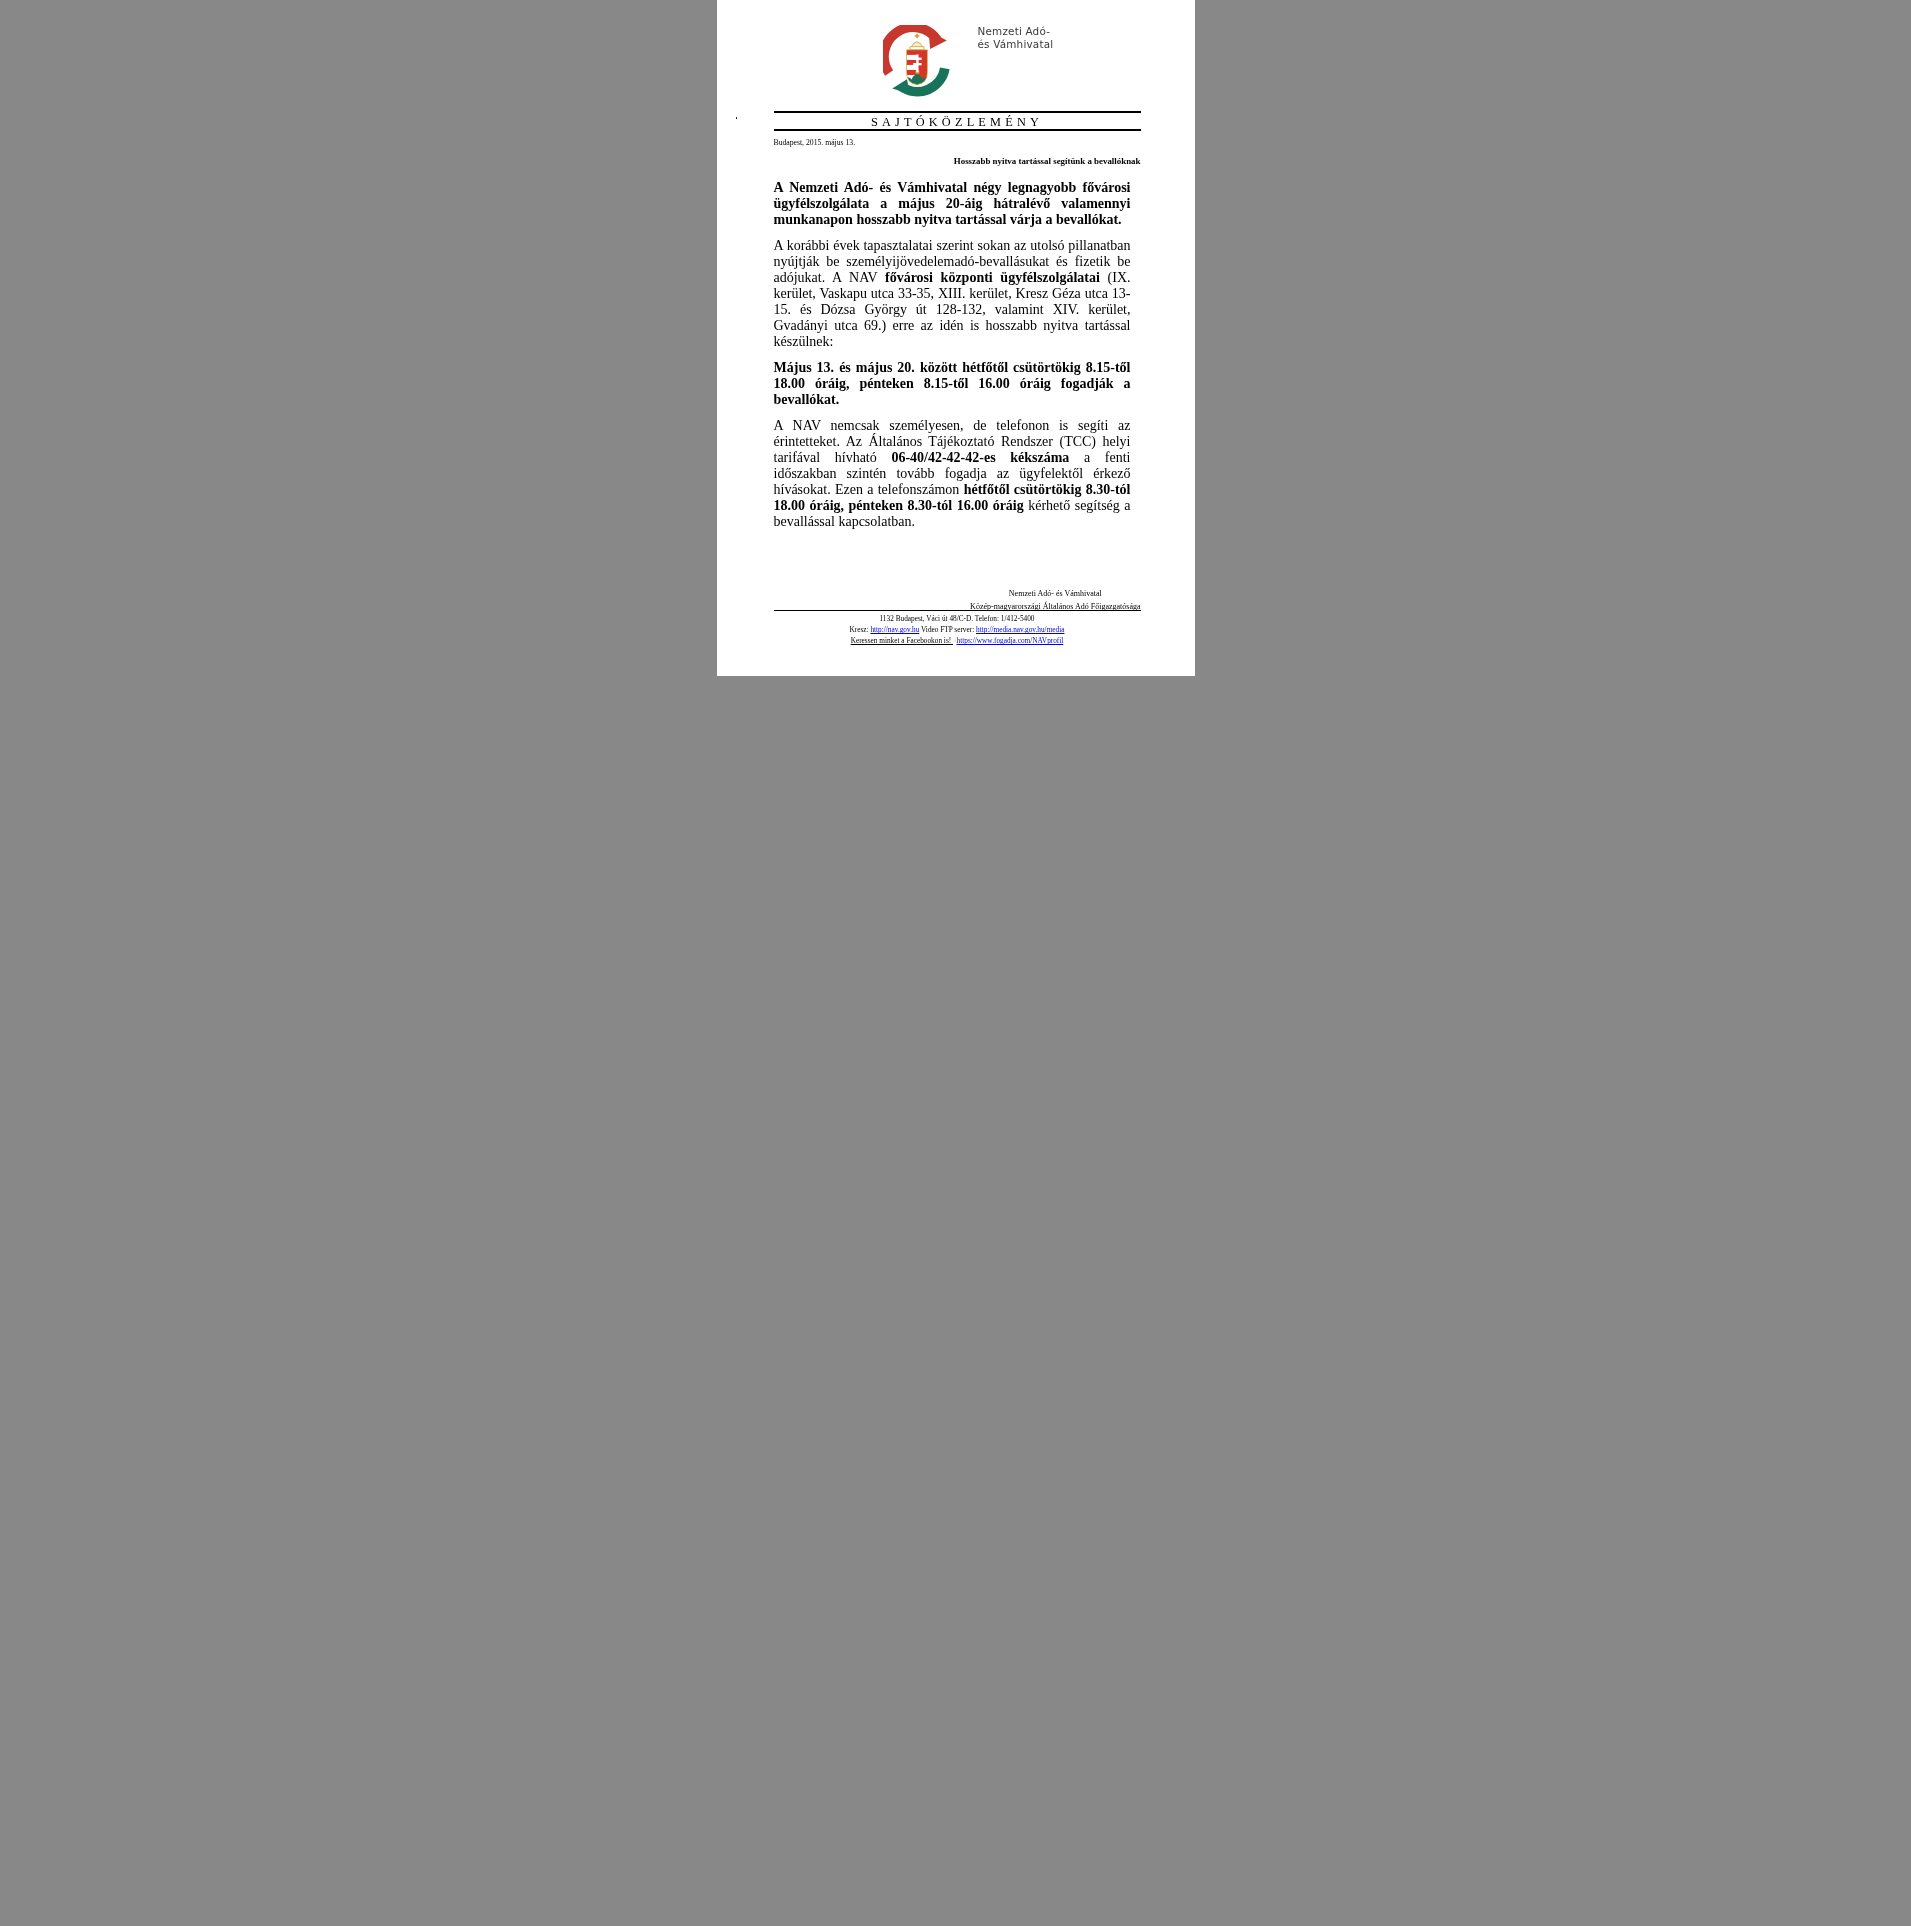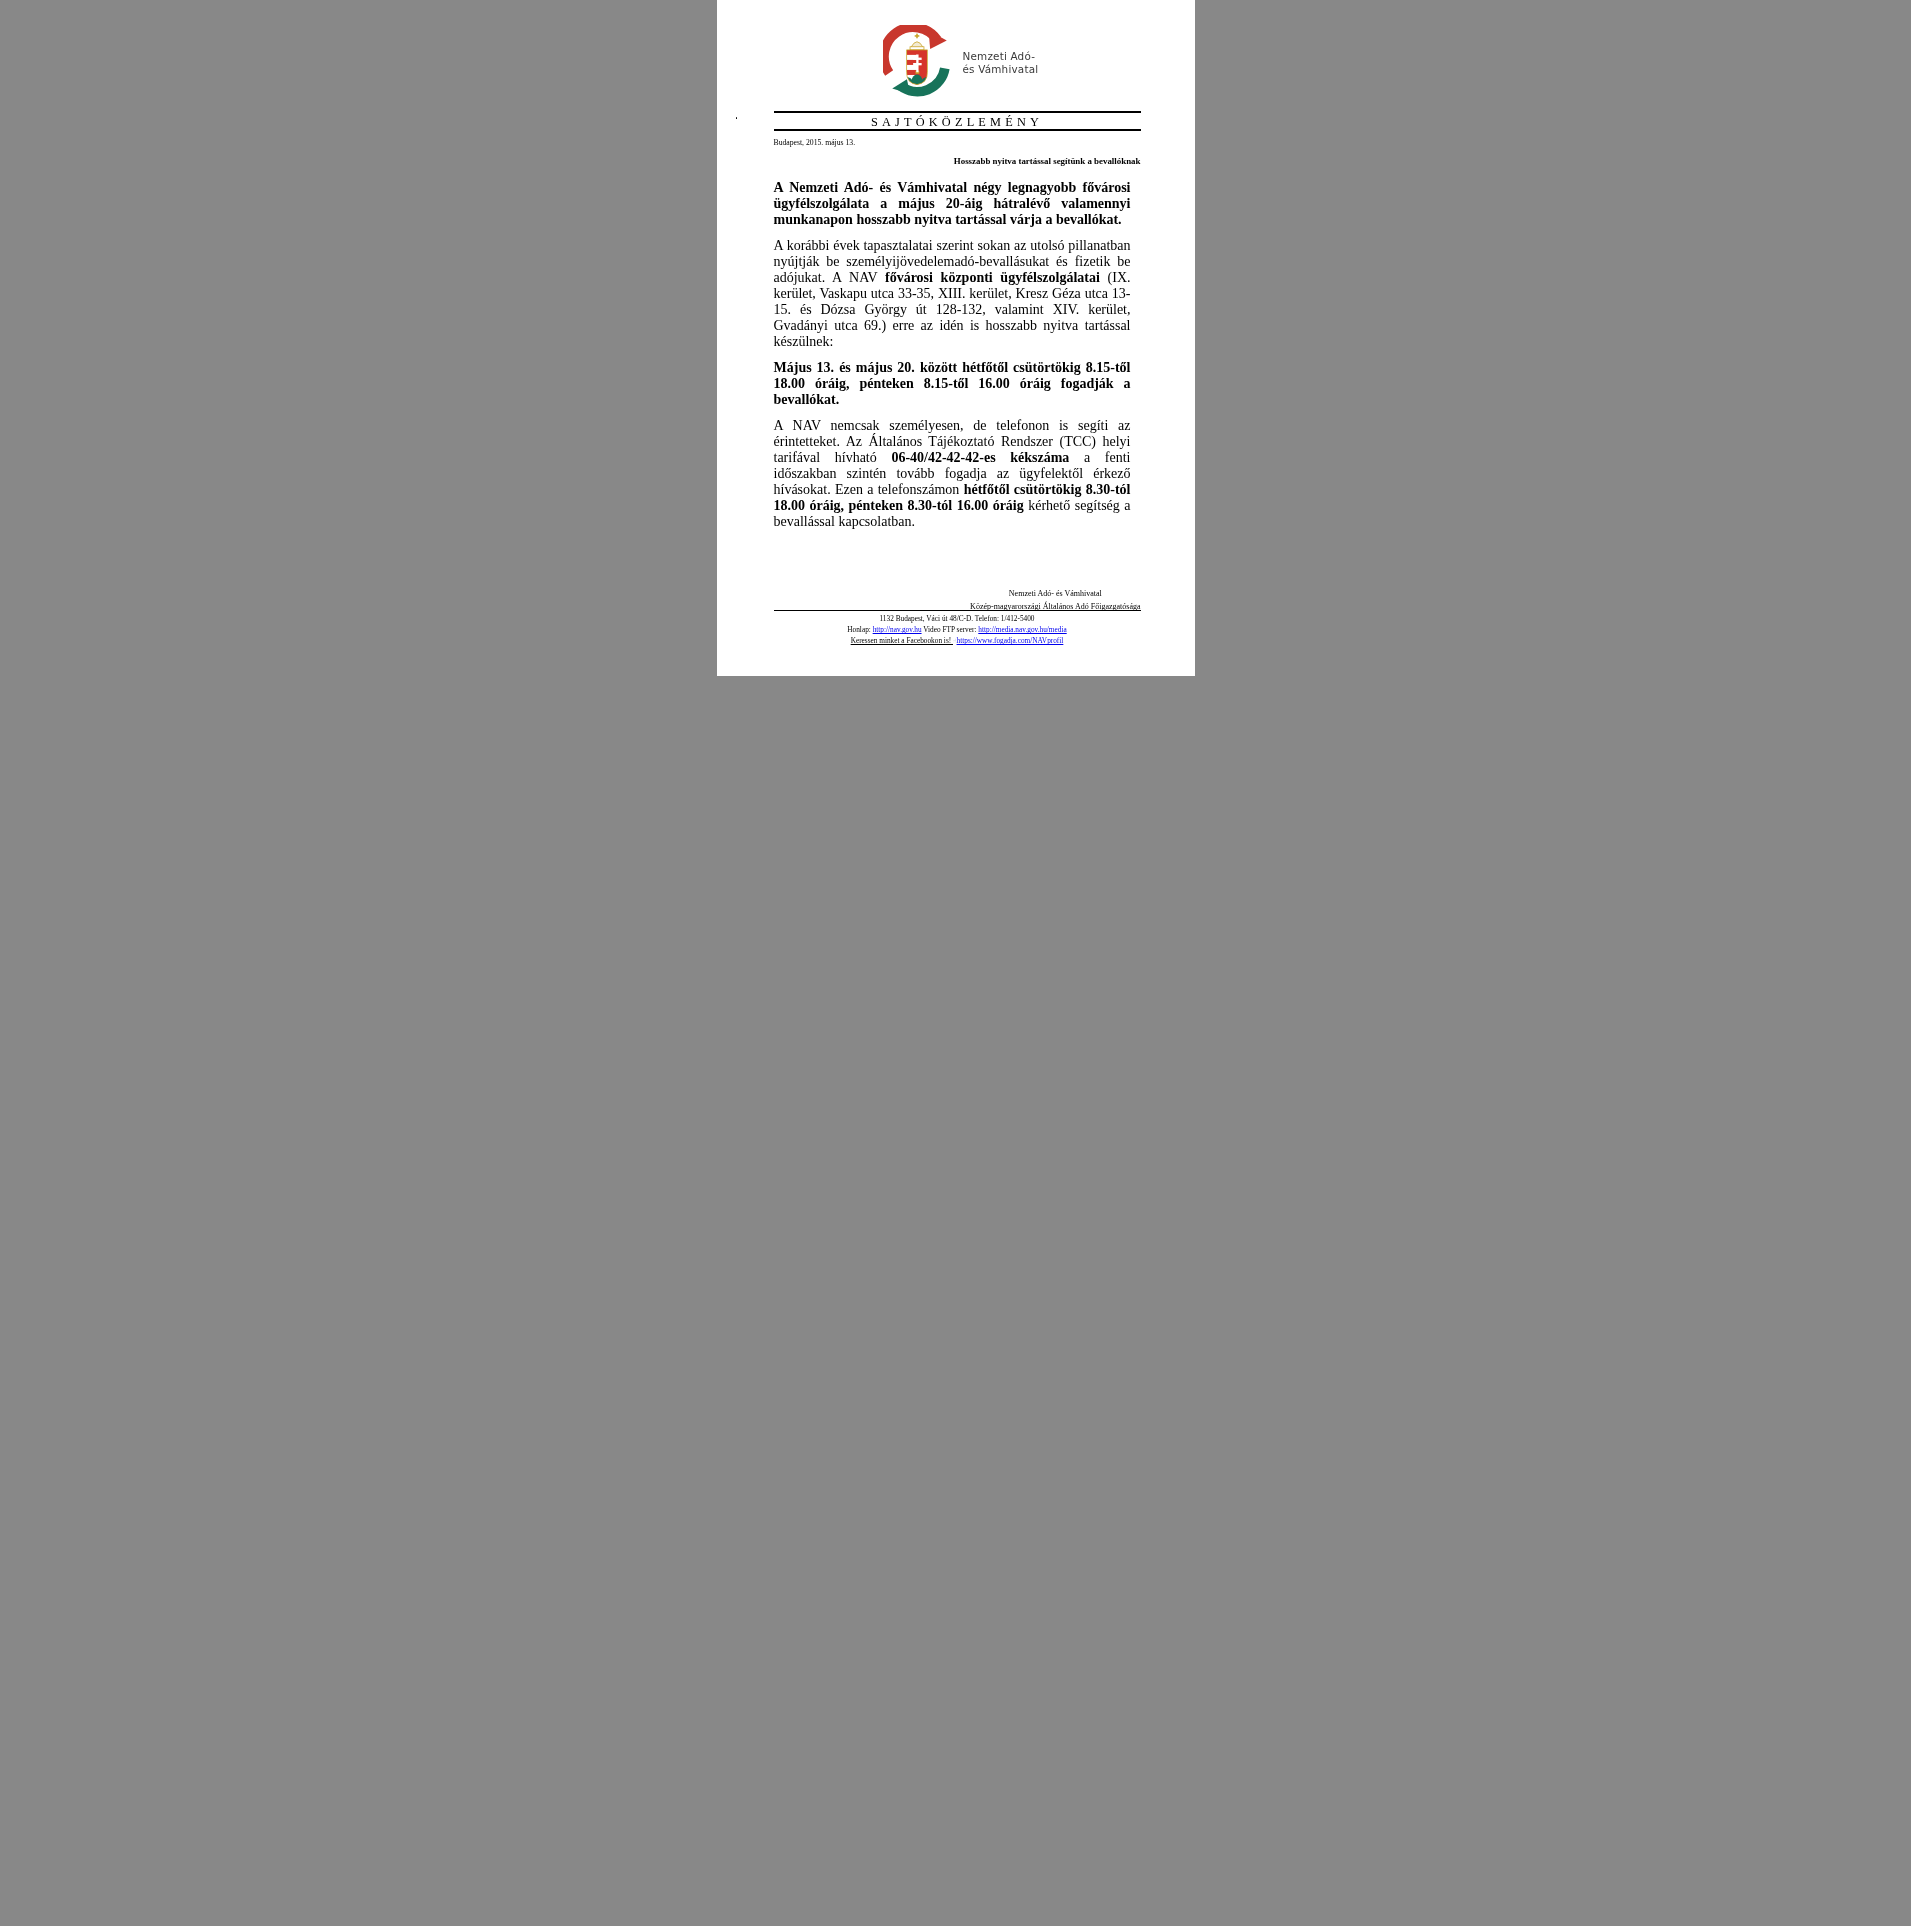--- a/index.html
+++ b/index.html
@@ -6,21 +6,21 @@
   .page{
     position:relative;
     width:478px;height:676px;
     margin:0 auto;
     background:#ffffff;
     font-family:"Liberation Serif", serif;
     color:#000;
     overflow:hidden;
   }
   
-  .logo-wrap{position:absolute;left:166px;top:25px;display:flex;align-items:center;gap:12px;}
+  .logo-wrap{position:absolute;left:166px;top:25px;display:flex;align-items:flex-start;gap:27px;}
   .logo-graphic{width:68px;height:76px;flex:0 0 auto;}
   .logo-text{
     font-family:"DejaVu Sans", sans-serif;
     font-size:10.4px;line-height:13px;
     color:#3a3a3a;letter-spacing:0.2px;
     white-space:nowrap;
   }
   
   .rule{position:absolute;left:57px;width:367px;height:2.3px;background:#000;}
   .rule-top{top:111px;}
@@ -131,18 +131,18 @@
       <div class="signature">
         <div>Nemzeti Adó- és Vámhivatal</div>
         <div>Közép-magyarországi Általános Adó Főigazgatósága</div>
       </div>
     </div>
   </div>
 
   <div class="rule rule-footer"></div>
   <div class="footer">
     <div>1132 Budapest, Váci út 48/C-D. Telefon: 1/412-5400</div>
-    <div><span>Honlap: </span><a href="#">http://nav.gov.hu</a><span>  Video FTP server: </span><a href="#">http://media.nav.gov.hu/media</a></div>
+    <div><span>Kresz: </span><a href="#">http://nav.gov.hu</a><span>  Video FTP server: </span><a href="#">http://media.nav.gov.hu/media</a></div>
     <div><span class="u">Keressen minket a Facebookon is! </span><span class="icon-hand">☝</span><a href="#">https://www.fogadja.com/NAVprofil</a></div>
   </div>
 
 </div>
 
 
 </body></html>

